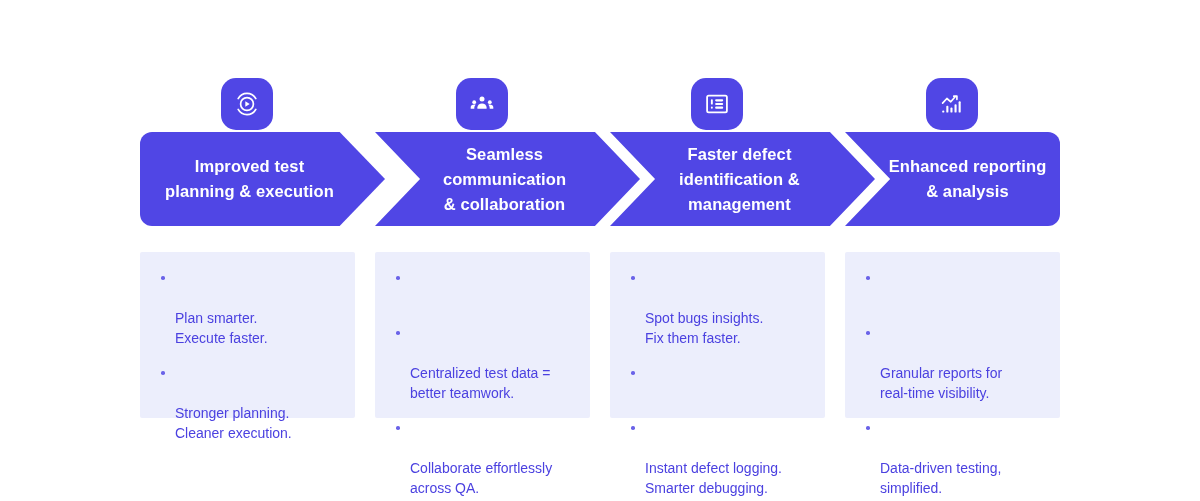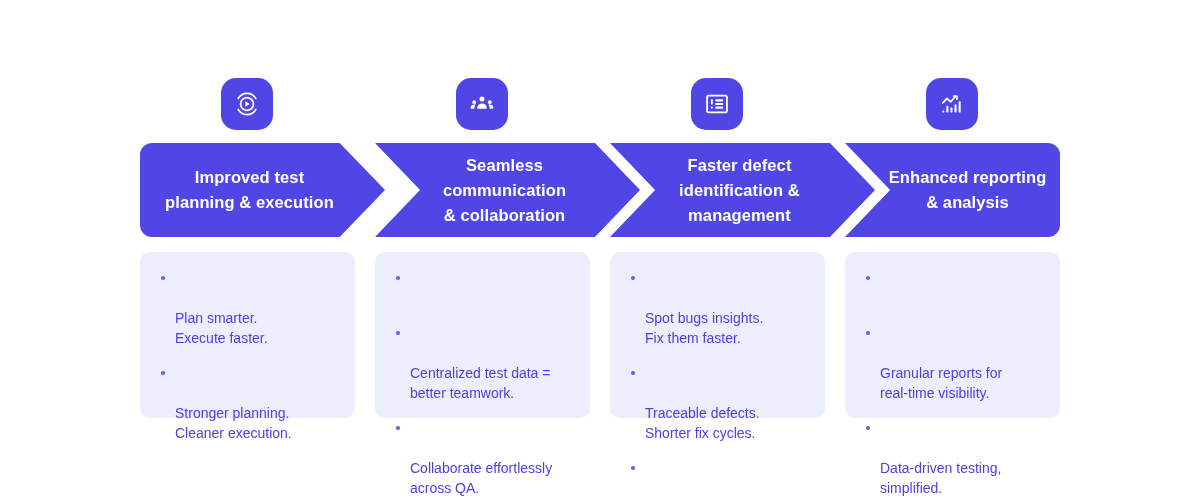--- a/index.html
+++ b/index.html
@@ -43,21 +43,21 @@
     box-sizing: border-box;
   }
   .icon-badge svg {
     display: block;
   }
 
   
   .chevron-band {
     position: absolute;
     left: 0;
-    top: 143px;
+    top: 132px;
     width: 1200px;
     height: 94px;
   }
   .chevron {
     position: absolute;
     top: 0;
     height: 94px;
     background: #5046e5;
     display: flex;
     align-items: center;
@@ -118,21 +118,21 @@
     left: 0;
     top: 252px;
     width: 1200px;
     height: 168px;
   }
   .card {
     position: absolute;
     top: 0;
     height: 166px;
     background: #eceefc;
-    border-radius: 10px;
+    border-radius: 2px;
     box-sizing: border-box;
     padding: 16px 16px 0 20px;
   }
   .card-1 { left: 140px; width: 215px; }
   .card-2 { left: 375px; width: 215px; }
   .card-3 { left: 610px; width: 215px; }
   .card-4 { left: 845px; width: 215px; }
 
   .bullet-list {
     list-style: none;
@@ -279,22 +279,20 @@
 
     <div class="card card-3">
       <ul class="bullet-list">
         <li class="bullet-item">
           <span class="bullet-dot"></span>
           <span>Spot bugs insights.
 Fix them faster.</span>
         </li>
         <li class="bullet-item">
           <span class="bullet-dot"></span>
-          <span>Traceable defects.
-Shorter fix cycles.</span>
         </li>
         <li class="bullet-item">
           <span class="bullet-dot"></span>
           <span>Instant defect logging.
 Smarter debugging.</span>
         </li>
       </ul>
     </div>
 
     <div class="card card-4">

